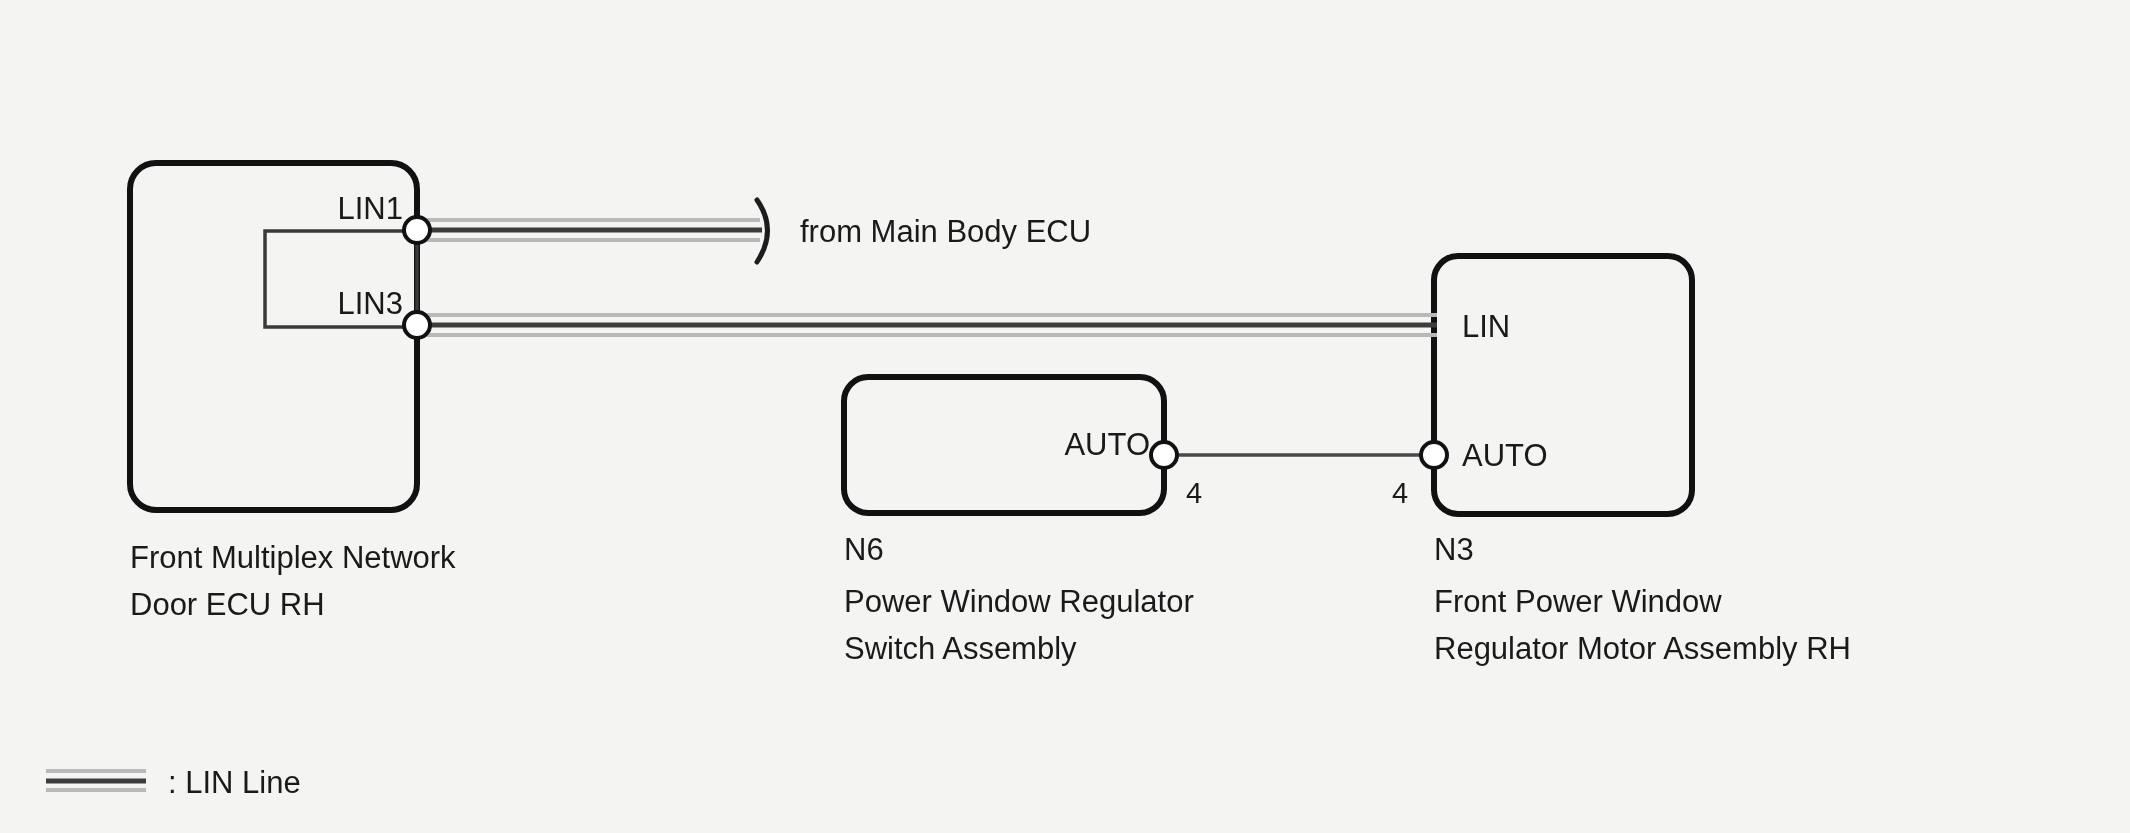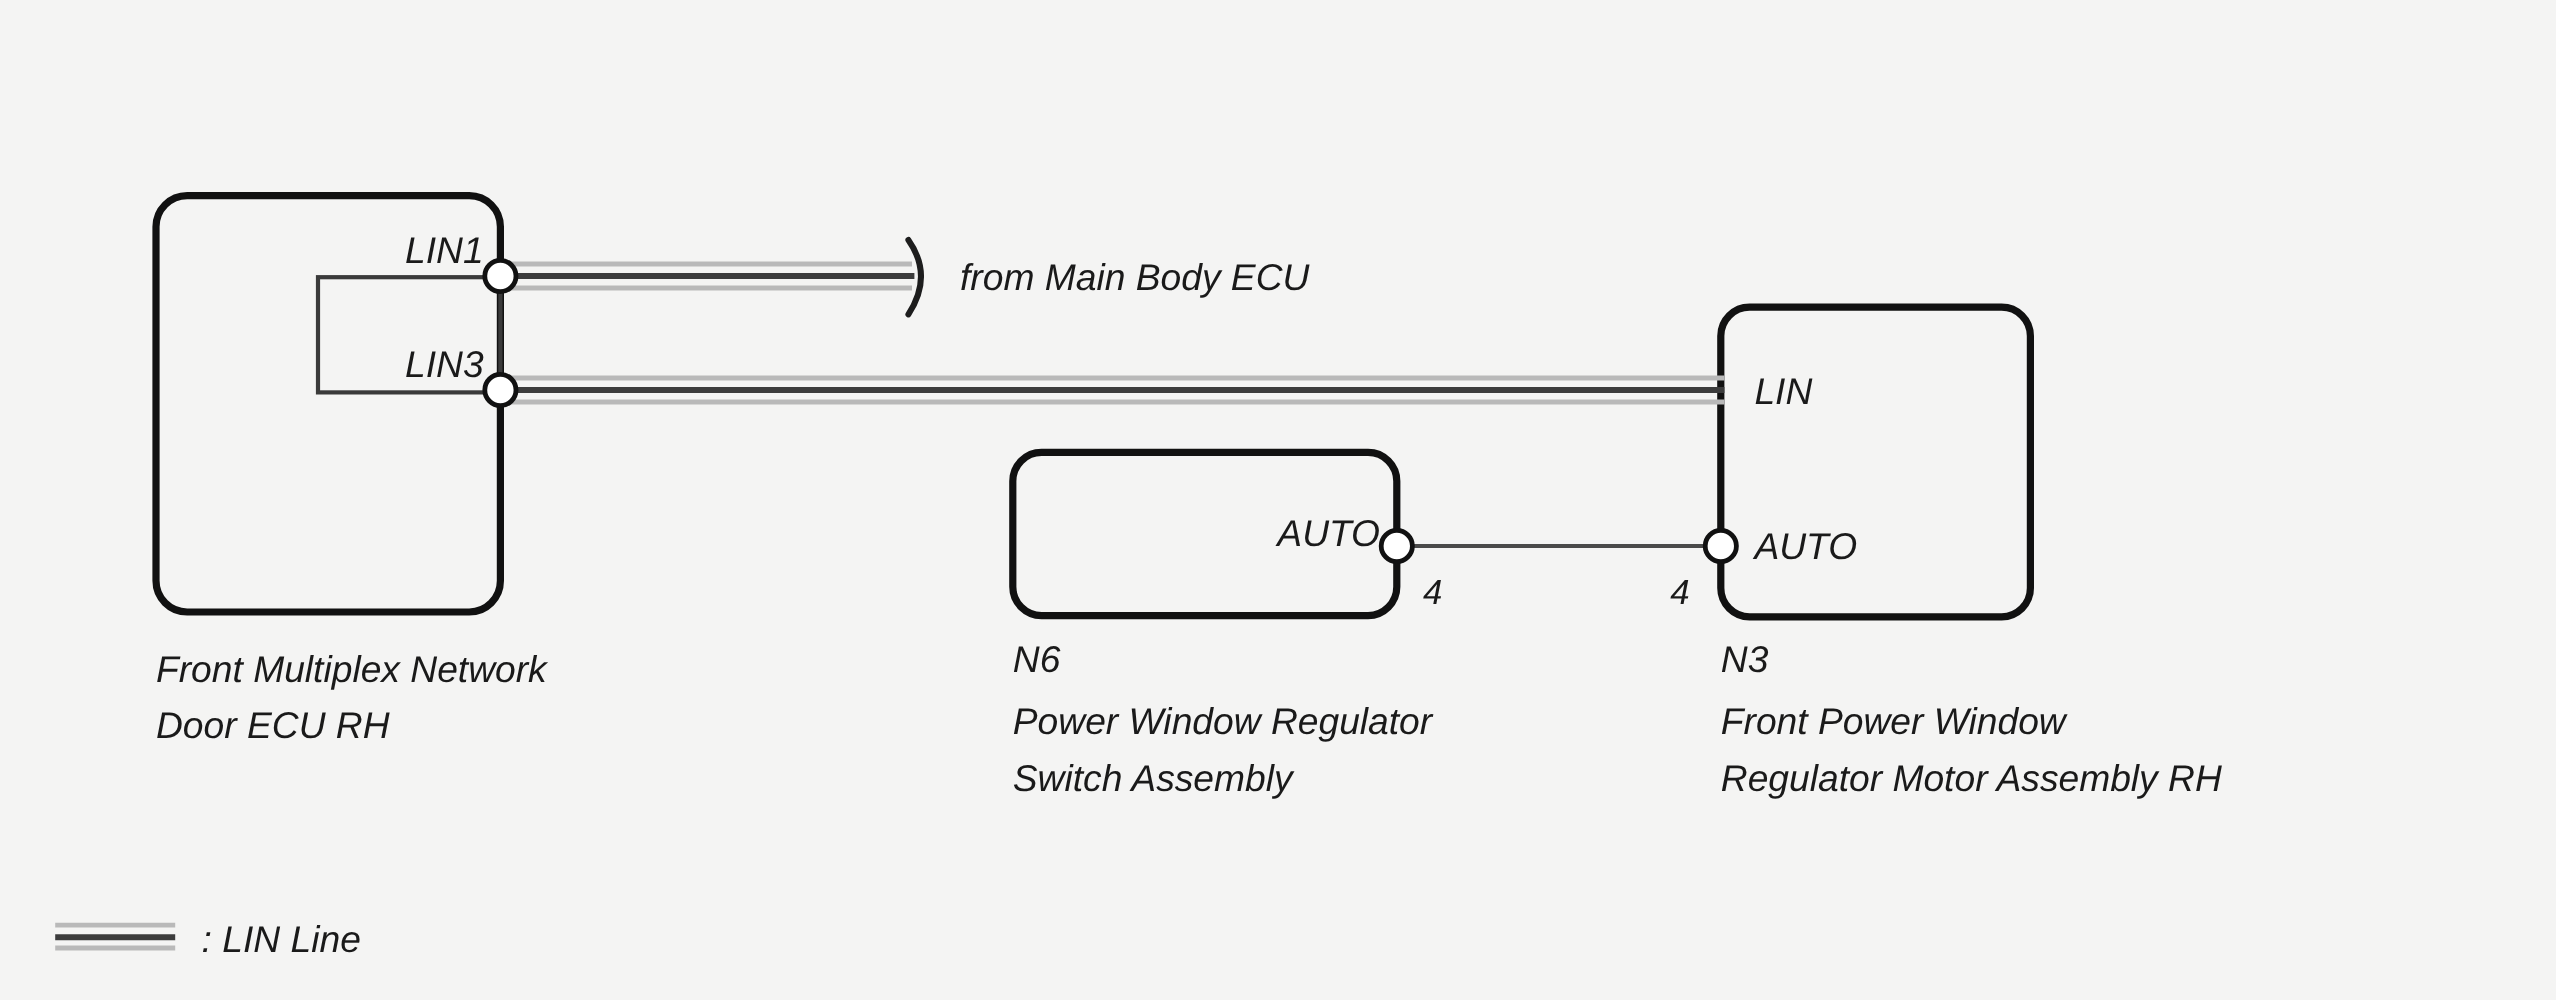--- a/index.html
+++ b/index.html
@@ -9,21 +9,20 @@
   }
   body {
     font-family: "Liberation Sans", sans-serif;
   }
   #stage {
     position: relative;
     width: 2130px;
     height: 833px;
     background: #f4f4f3;
     overflow: hidden;
-    font-style: italic;
   }
   #stage svg {
     position: absolute;
     left: 0;
     top: 0;
   }
   .box-stroke {
     fill: #f4f4f3;
     stroke: #111111;
     stroke-width: 6;

